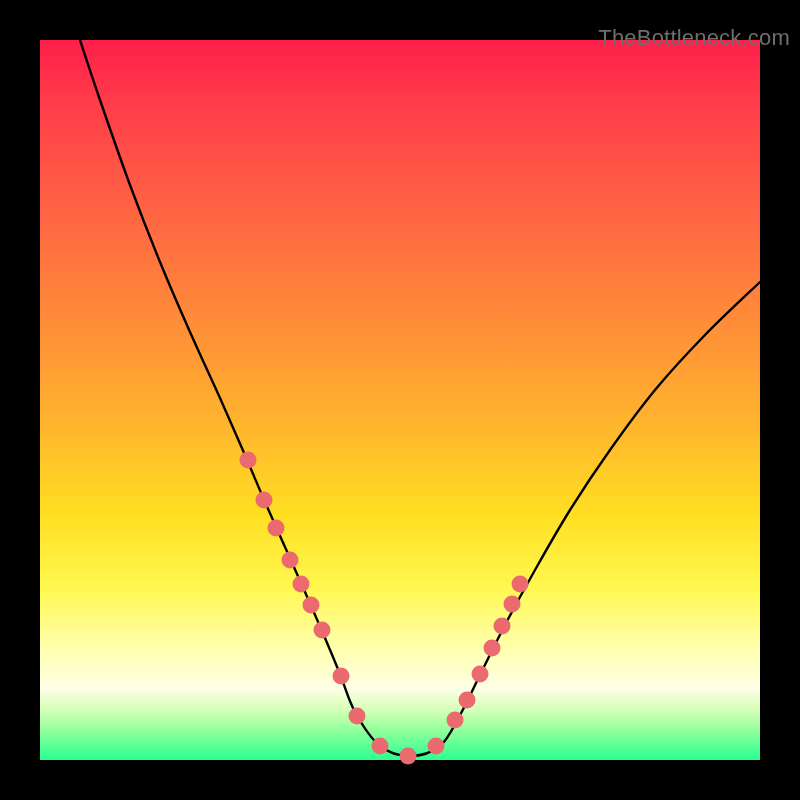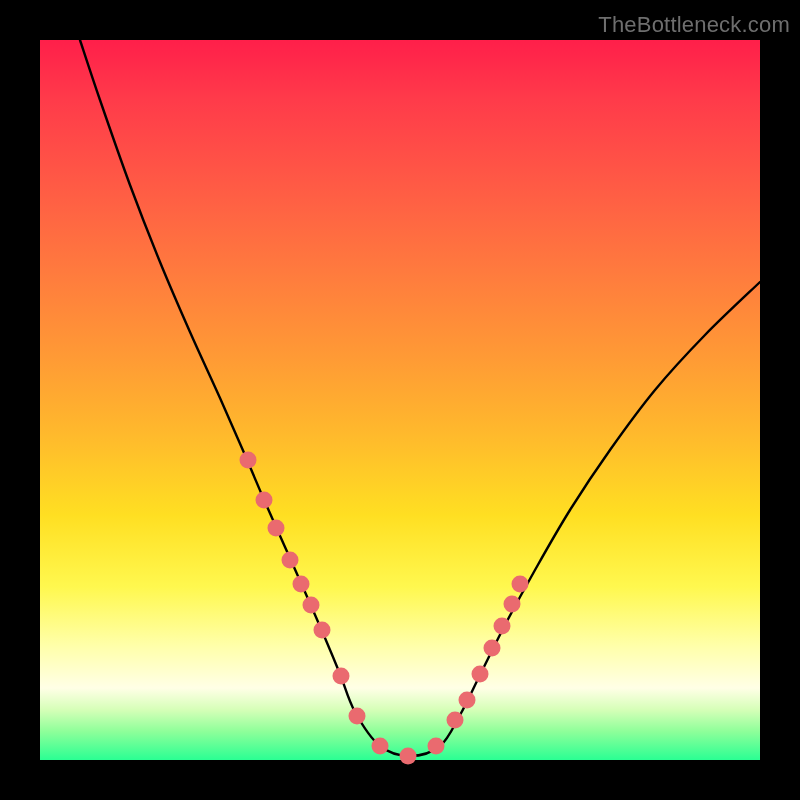--- a/index.html
+++ b/index.html
@@ -44,21 +44,21 @@
   .curve-svg {
     position: absolute;
     left: 0;
     top: 0;
     width: 720px;
     height: 720px;
     overflow: visible;
   }
   .watermark {
     position: absolute;
-    top: 12px;
+    top: 25px;
     right: 10px;
     color: #6e6e6e;
     font-size: 22px;
     font-weight: 500;
     letter-spacing: 0.2px;
     user-select: none;
   }
 </style>
 </head>
 <body>

